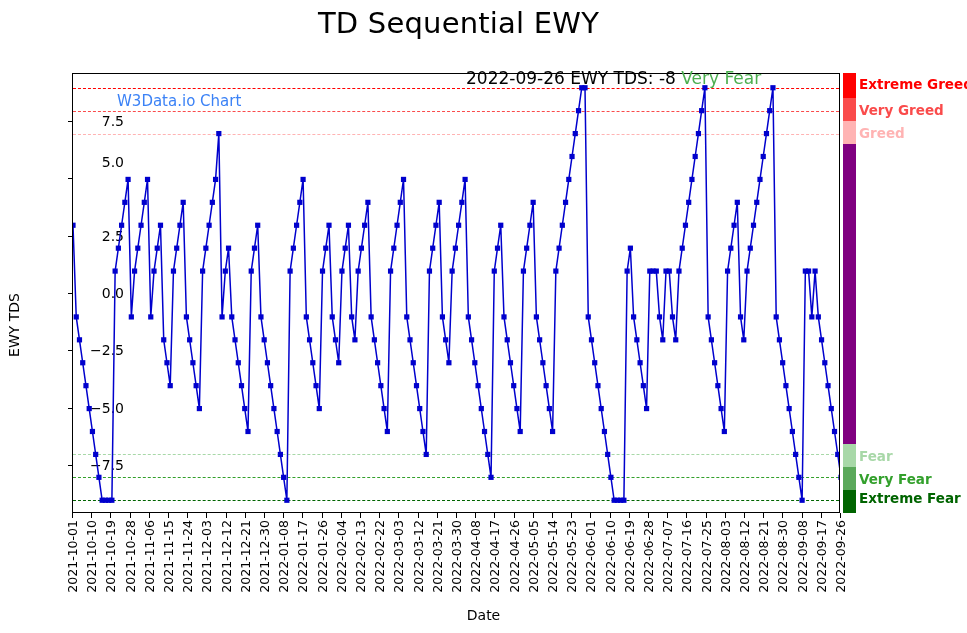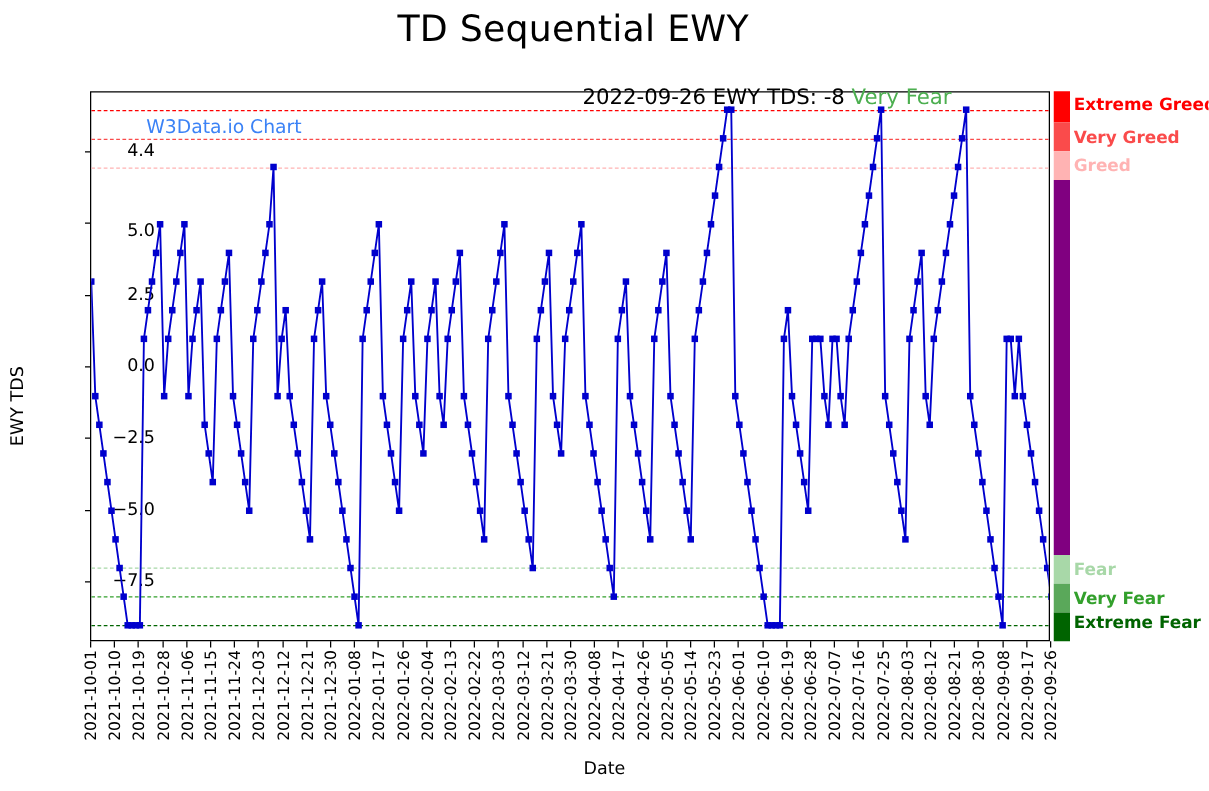--- a/index.html
+++ b/index.html
@@ -51,23 +51,23 @@
 <body>
 
 <div id="page">
 
   <div id="title">TD Sequential EWY</div>
 
   <div id="ylabel">EWY TDS</div>
   <div id="xlabel">Date</div>
 
   <div id="ytickzone">
-      <div class="ytick" style="top: 121.125px;">4.4</div>
+      <div class="ytick" style="top: 121.125px;">7.5</div>
       <div class="ytickmark" style="left: 67.5px; top: 121.125px;"></div>
-      <div class="ytick" style="top: 185px; margin-left: 16px;">5.0</div>
+      <div class="ytick" style="top: 162px; margin-left: 16px;">5.0</div>
       <div class="ytickmark" style="left: 67.5px; top: 178.417px;"></div>
       <div class="ytick" style="top: 235.708px;">2.5</div>
       <div class="ytickmark" style="left: 67.5px; top: 235.708px;"></div>
       <div class="ytick" style="top: 293px;">0.0</div>
       <div class="ytickmark" style="left: 67.5px; top: 293px;"></div>
       <div class="ytick" style="top: 350.292px;">−2.5</div>
       <div class="ytickmark" style="left: 67.5px; top: 350.292px;"></div>
       <div class="ytick" style="top: 407.583px;">−5.0</div>
       <div class="ytickmark" style="left: 67.5px; top: 407.583px;"></div>
       <div class="ytick" style="top: 464.875px;">−7.5</div>

